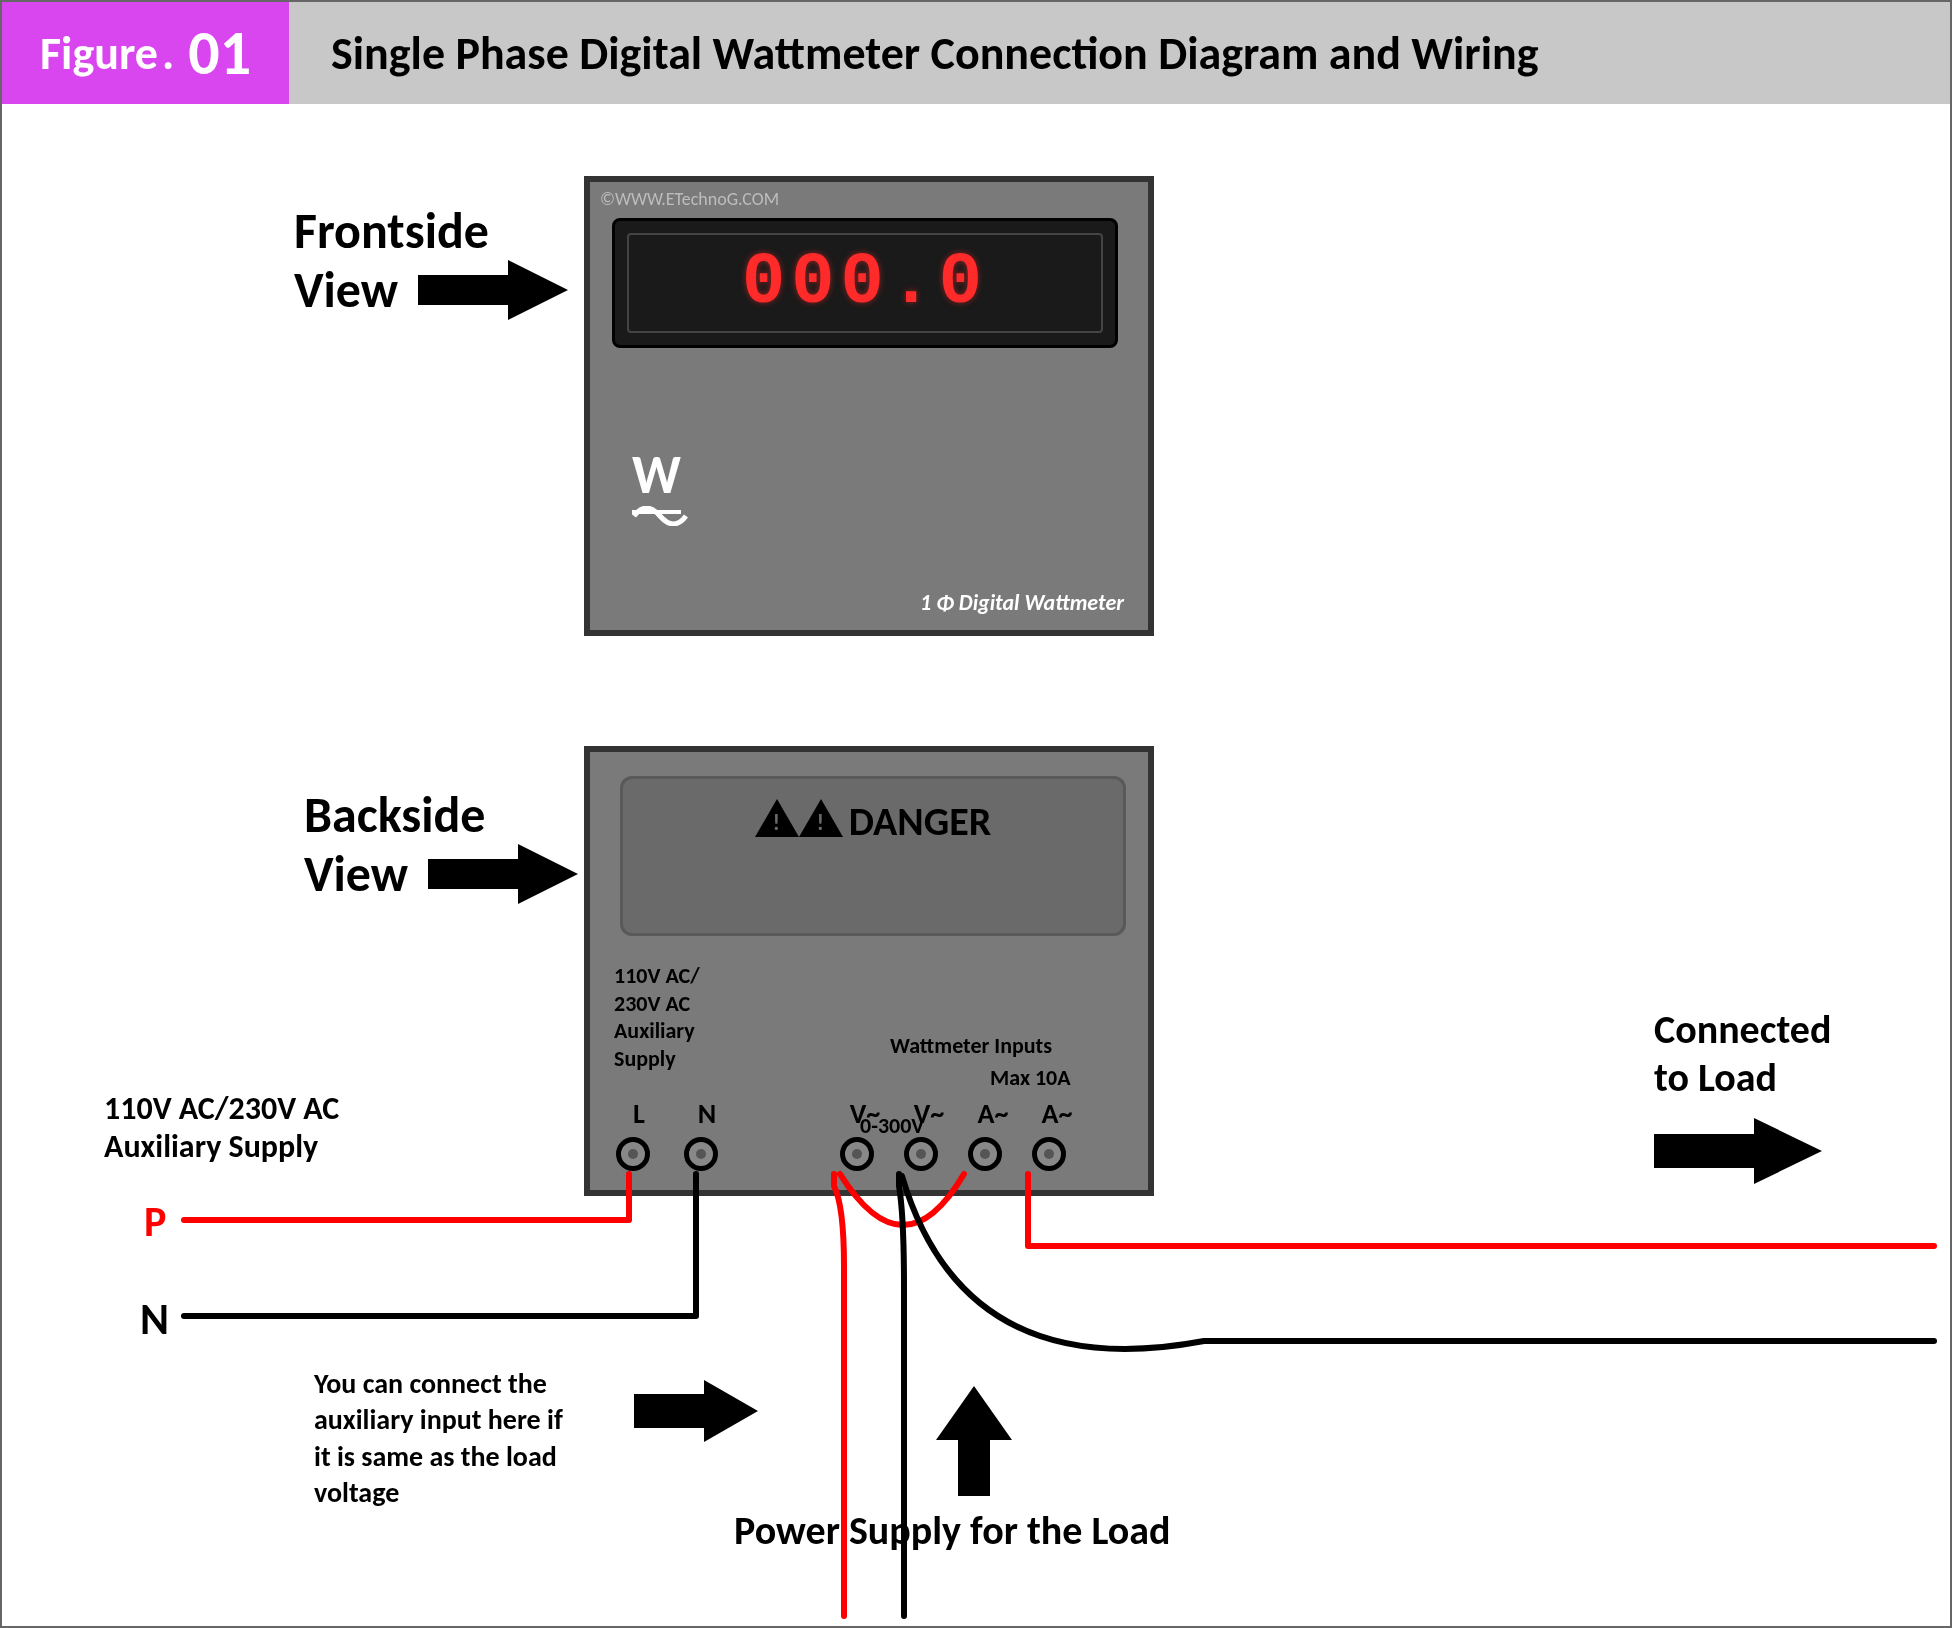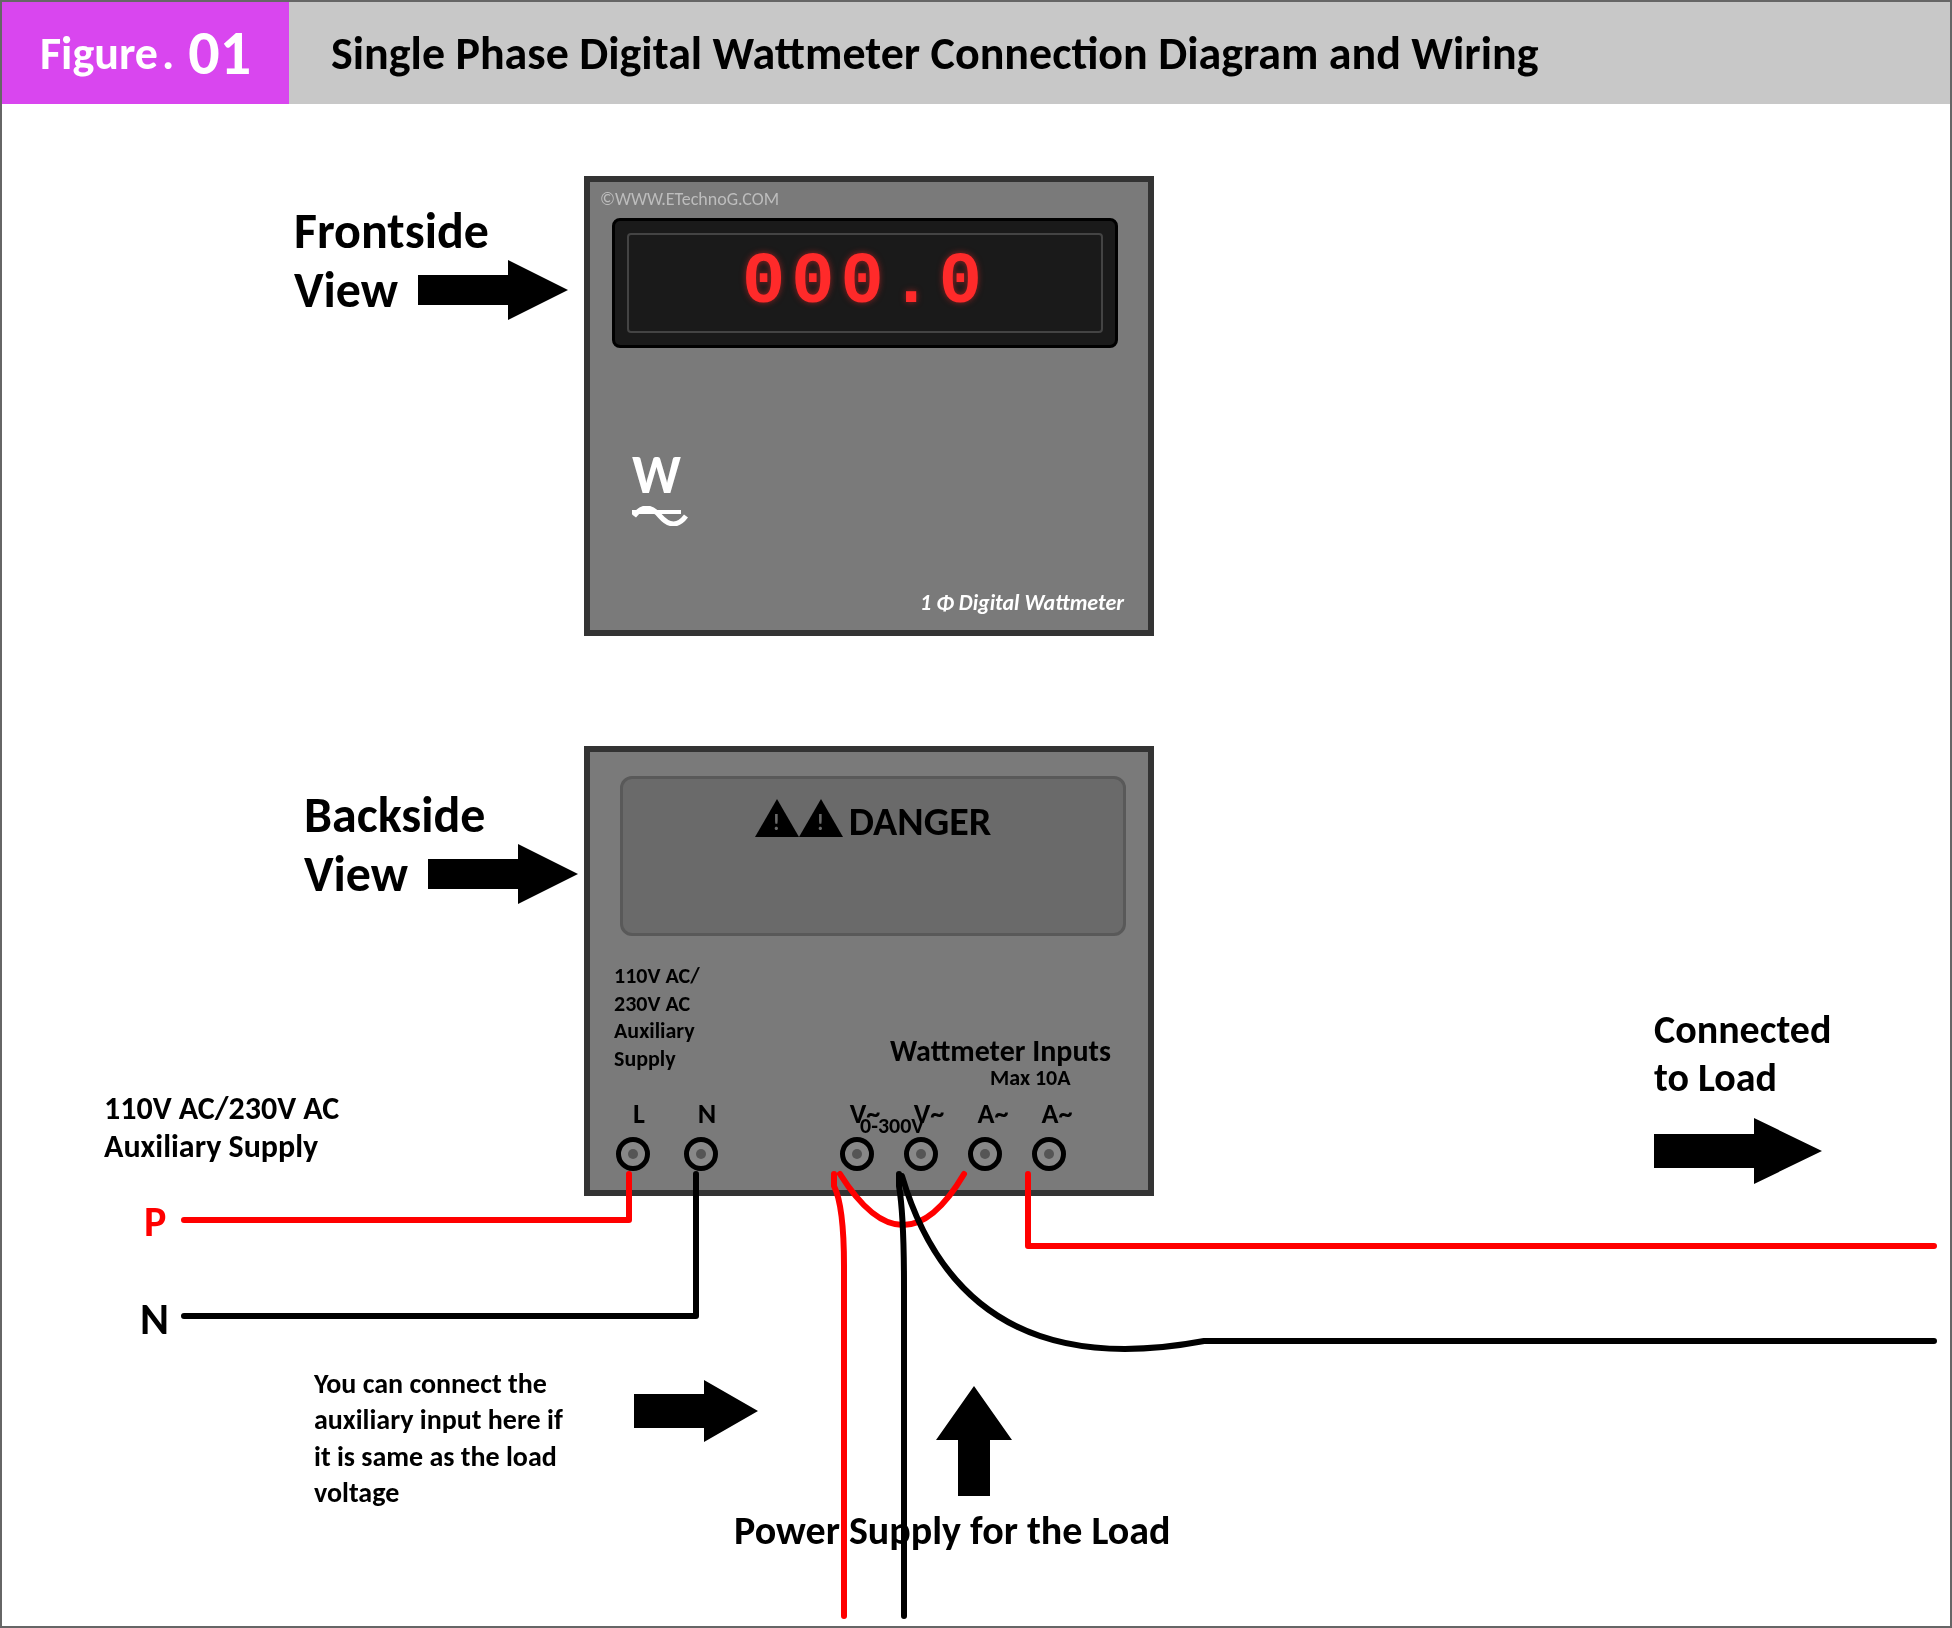--- a/index.html
+++ b/index.html
@@ -139,21 +139,21 @@
     content:"!";
     position:absolute; left:-4px; top:10px;
     color:#6a6a6a; font-weight:700; font-size:22px;
   }
   .danger-panel .dtext { font-size:40px; font-weight:800; color:#000; margin-left:6px;}
   .back-meter .aux {
     position:absolute; left:24px; top:210px; width:180px;
     color:#000; font-size:22px; line-height:1.25; font-weight:700;
   }
   .back-meter .inputs-lbl{
-    position:absolute; left:300px; top:280px; font-size:30px; font-weight:700; color:#000;
+    position:absolute; left:300px; top:280px; font-size:22px; font-weight:700; color:#000;
   }
   .back-meter .range1{
     position:absolute; left:270px; top:312px; font-size:22px; font-weight:700; color:#000;margin-top:48px;
   }
   .back-meter .range2{
     position:absolute; left:400px; top:312px; font-size:22px; font-weight:700; color:#000;
   }
   .back-meter .trow{
     position:absolute; left:24px; top:344px; right:24px; height:30px;
     display:flex; justify-content:flex-start; gap:0;

